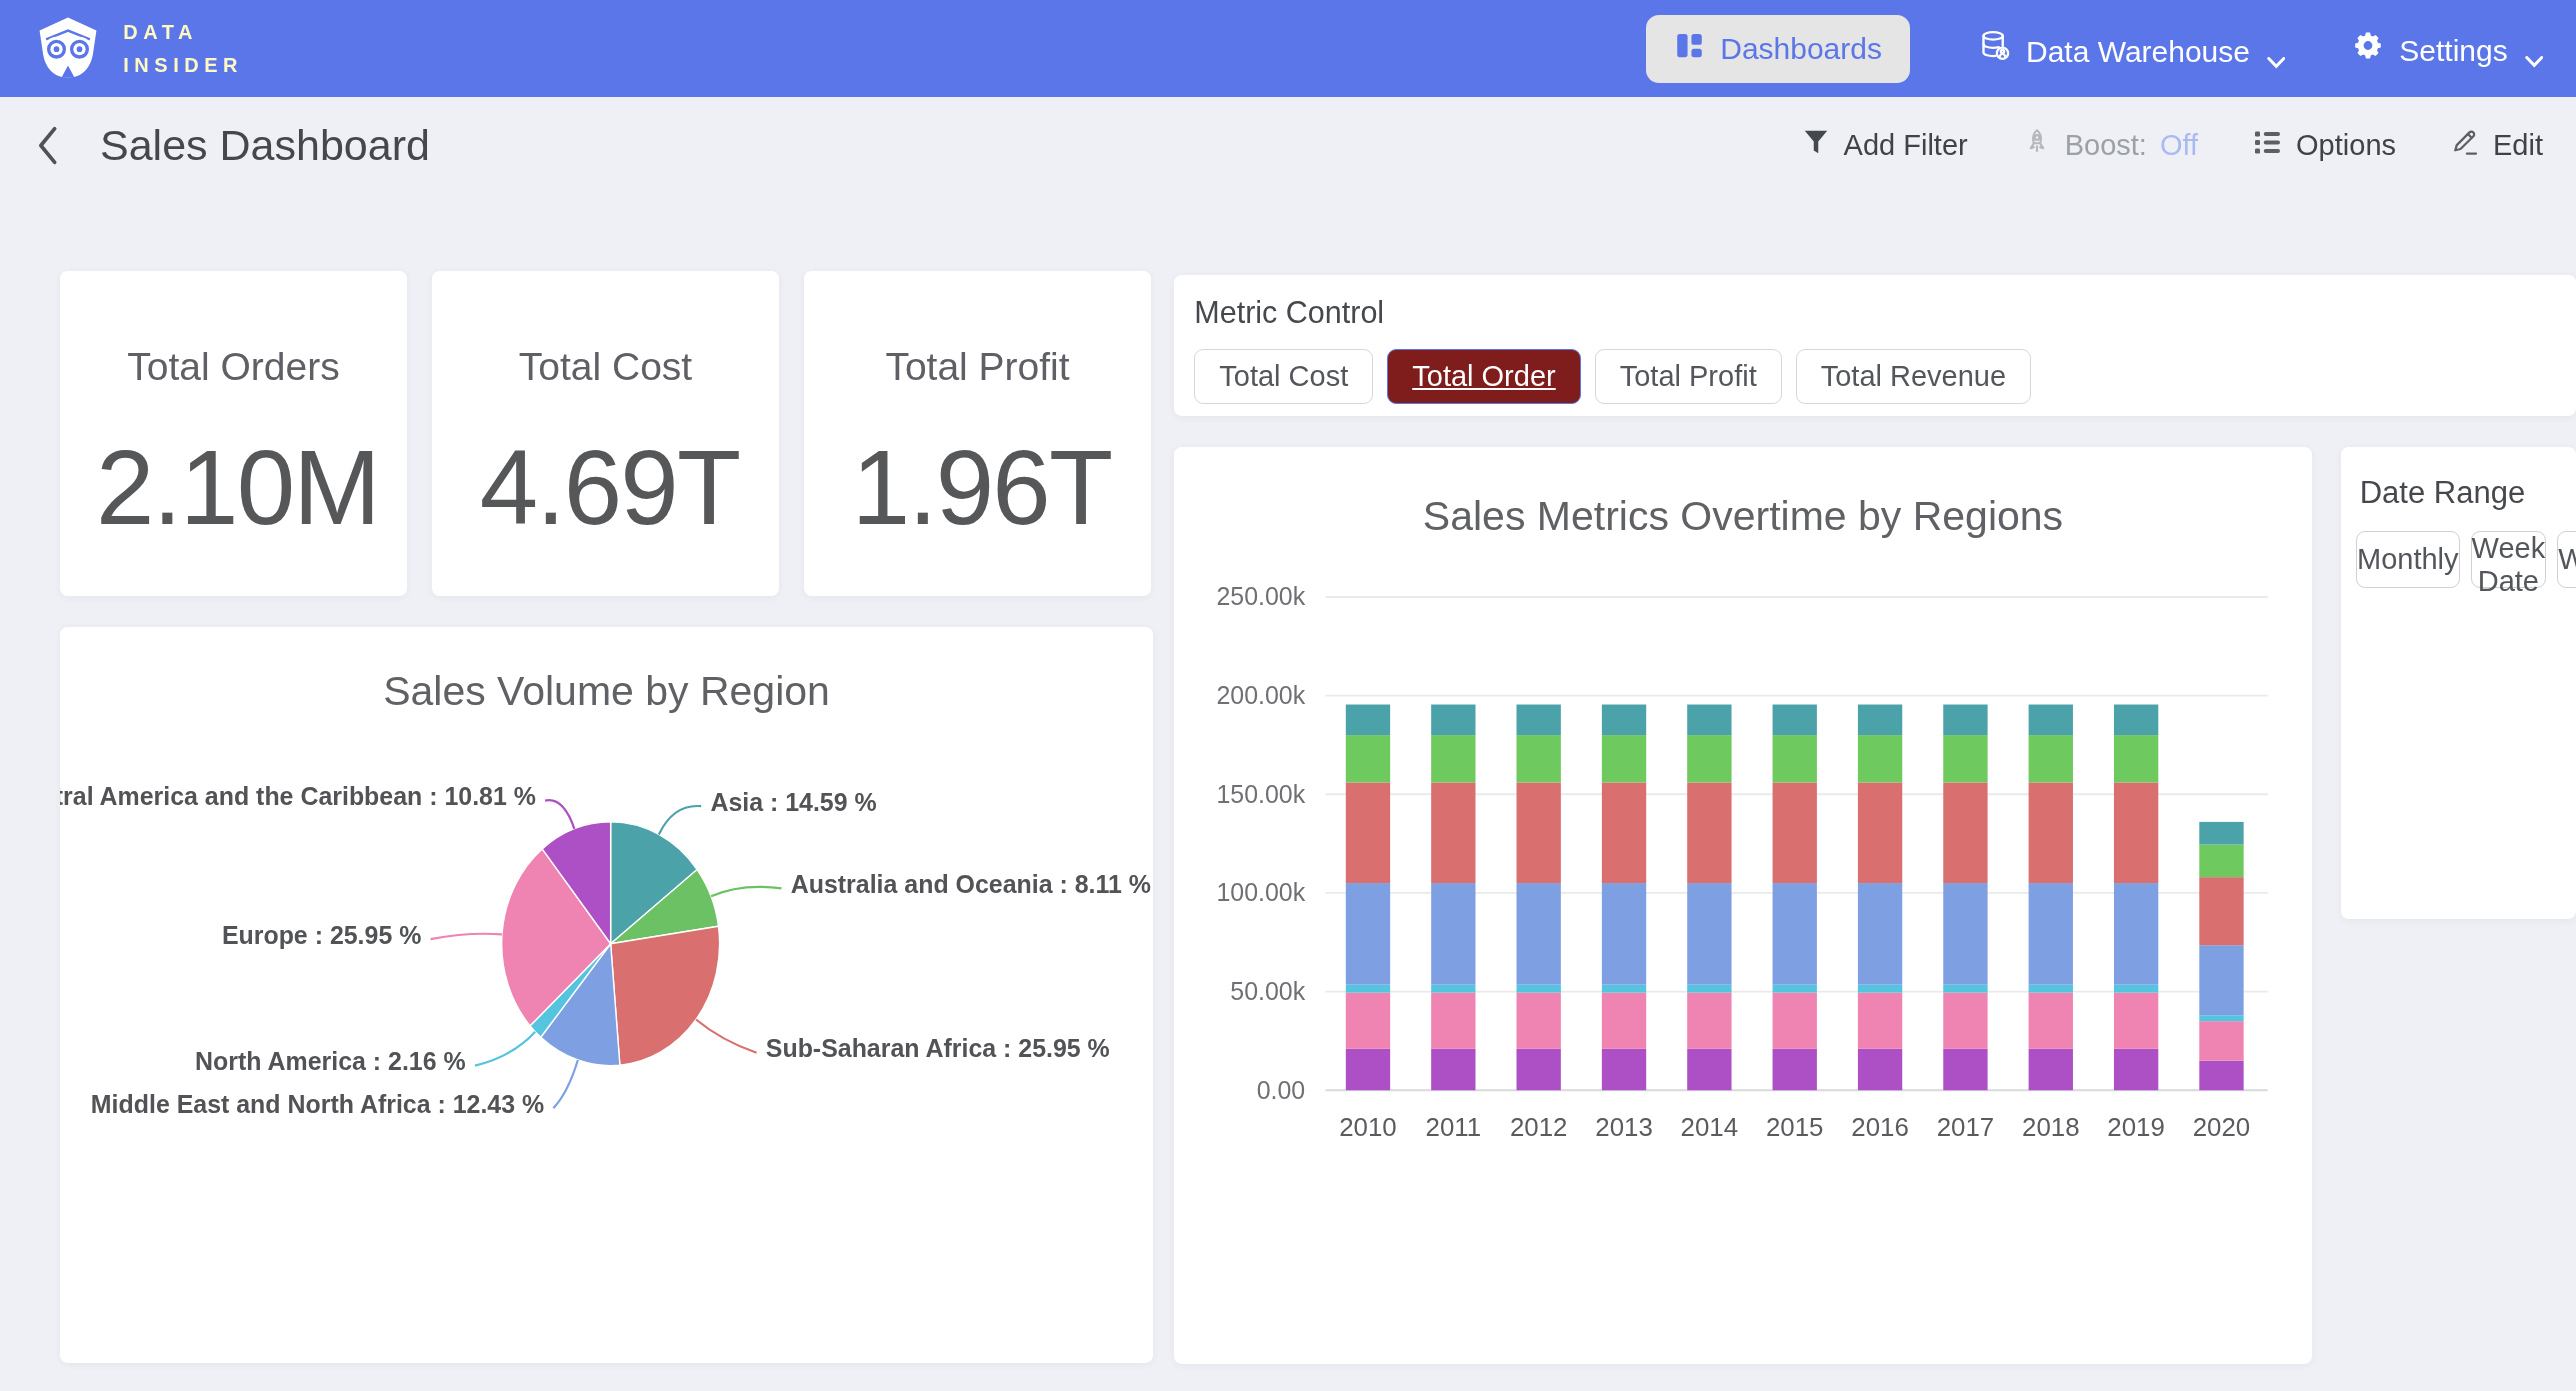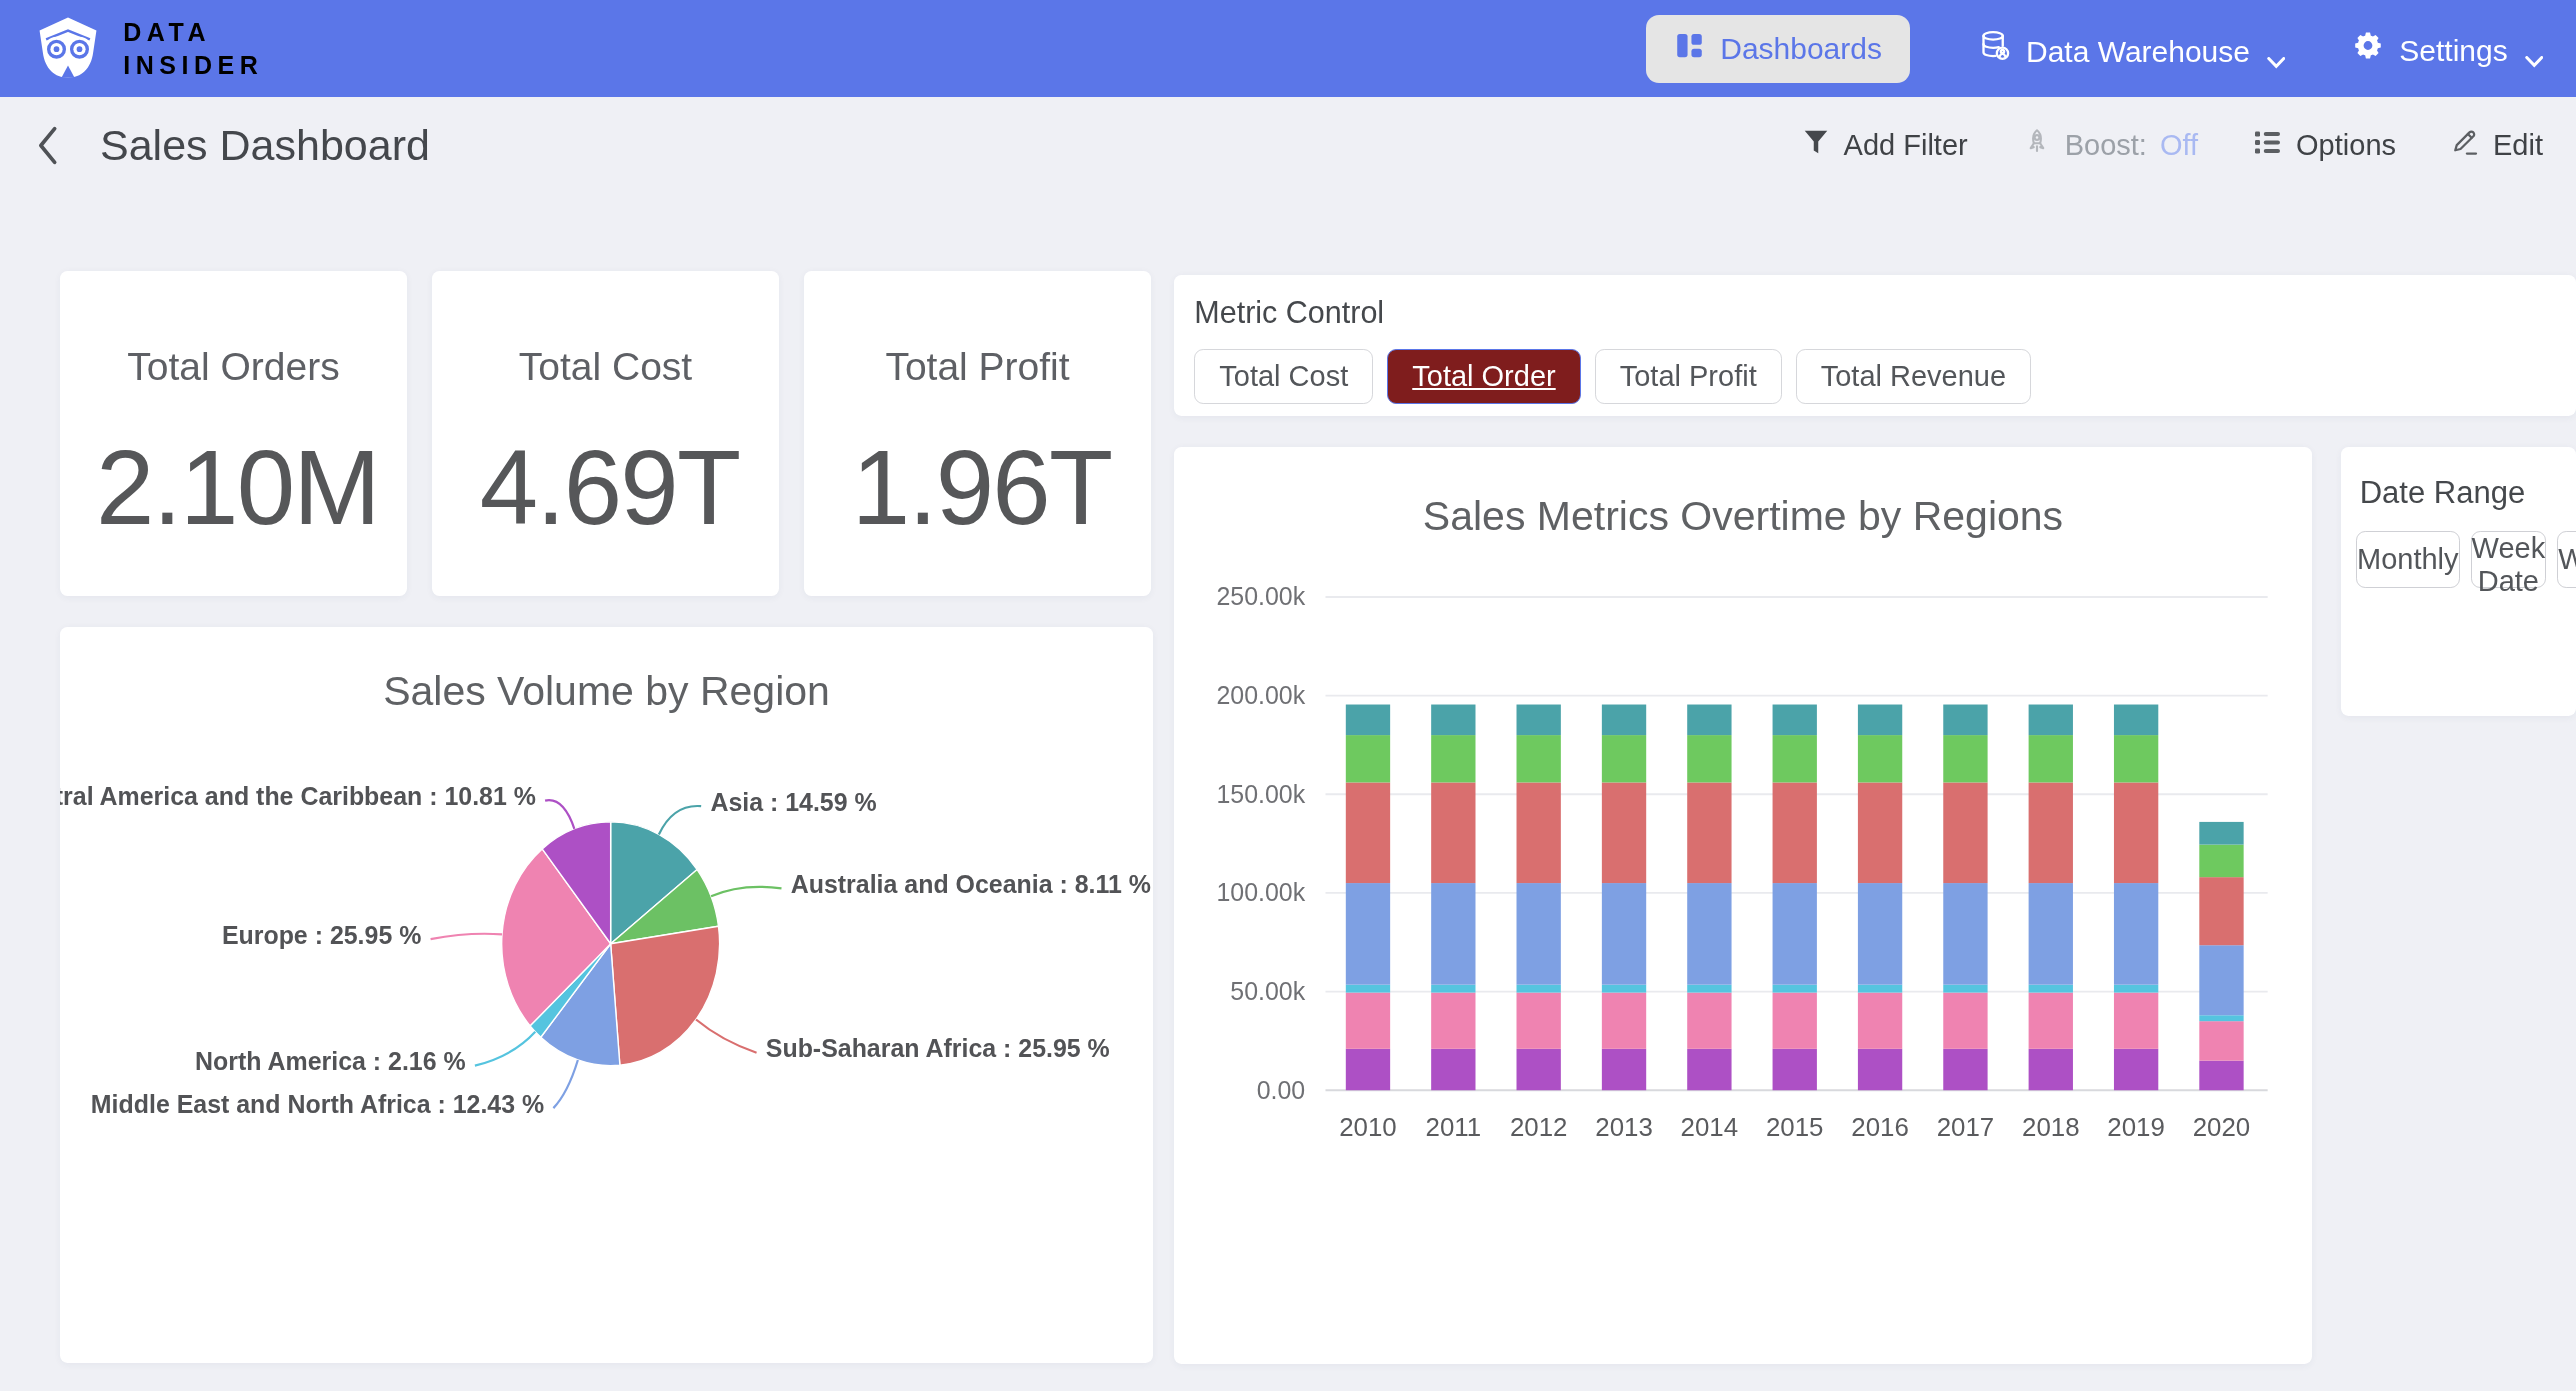--- a/index.html
+++ b/index.html
@@ -4,21 +4,21 @@
 <style>
   * { margin:0; padding:0; box-sizing:border-box; }
   html,body { background:#eef0f5; }
   body { font-family:"Liberation Sans", sans-serif; }
   #app { position:relative; width:2576px; height:1391px; background:#eff0f5; overflow:hidden; }
 
   
   .navbar { position:absolute; left:0; top:0; width:2576px; height:97px;
             display:flex; align-items:center; justify-content:space-between; padding:0 33px; }
   .brand { display:flex; align-items:center; gap:20.3px; }
-  .brand-text { color:#000000; font-weight:bold; font-size:25px; letter-spacing:5.5px; line-height:33px; }
+  .brand-text { color:#fef9c3; font-weight:bold; font-size:20px; letter-spacing:5.5px; line-height:33px; }
   .nav-right { display:flex; align-items:center; gap:68px; }
   .nav-item { display:flex; align-items:flex-end; gap:15px; color:#fff; font-size:30px; cursor:pointer; }
   .nav-pill { background:#e5e5e5; border-radius:13px; padding:15px 28px; display:flex; align-items:center; gap:15px;
               font-size:30px; font-weight:500; cursor:pointer; }
   .chev { margin-left:1.8px; display:inline-flex; }
 
   
   .page-header { position:absolute; left:0; top:97px; width:2576px; height:97px;
                  display:flex; align-items:center; justify-content:space-between; padding:0 33px; }
   .ph-left { display:flex; align-items:center; gap:39px; }
@@ -45,21 +45,21 @@
 
   
   .pie-panel { left:28px; top:627px; width:1093px; height:736px; }
   .bar-panel { left:1142px; top:447px; width:1138px; height:917px; }
   .chart-title { position:absolute; width:100%; text-align:center; font-size:41px; color:#5f6164; }
   .pie-panel .chart-title { top:41px; }
   .bar-panel .chart-title { top:46px; }
   .chart-svg { position:absolute; left:0; top:0; }
 
   
-  .date-panel { left:2309px; top:447px; width:235px; height:269px; padding:28px 15px; }
+  .date-panel { left:2309px; top:447px; width:235px; height:472px; padding:28px 15px; }
   .date-title { font-size:31px; color:#45484c; margin-left:3.7px; }
   .date-btns { margin-top:20.3px; display:flex; gap:11px; }
   .date-btn { height:57px; width:100%; background:#fff; border:1.8px solid #cfd0d5; border-radius:9.2px;
               font-size:29px; color:#53565a; font-family:inherit; cursor:pointer; }
   .date-btn.selected { background:#6286f2; border-color:#6286f2; color:#fff; }
 
   svg text { font-family:"Liberation Sans", sans-serif; }
 </style>
 </head>
 <body>

